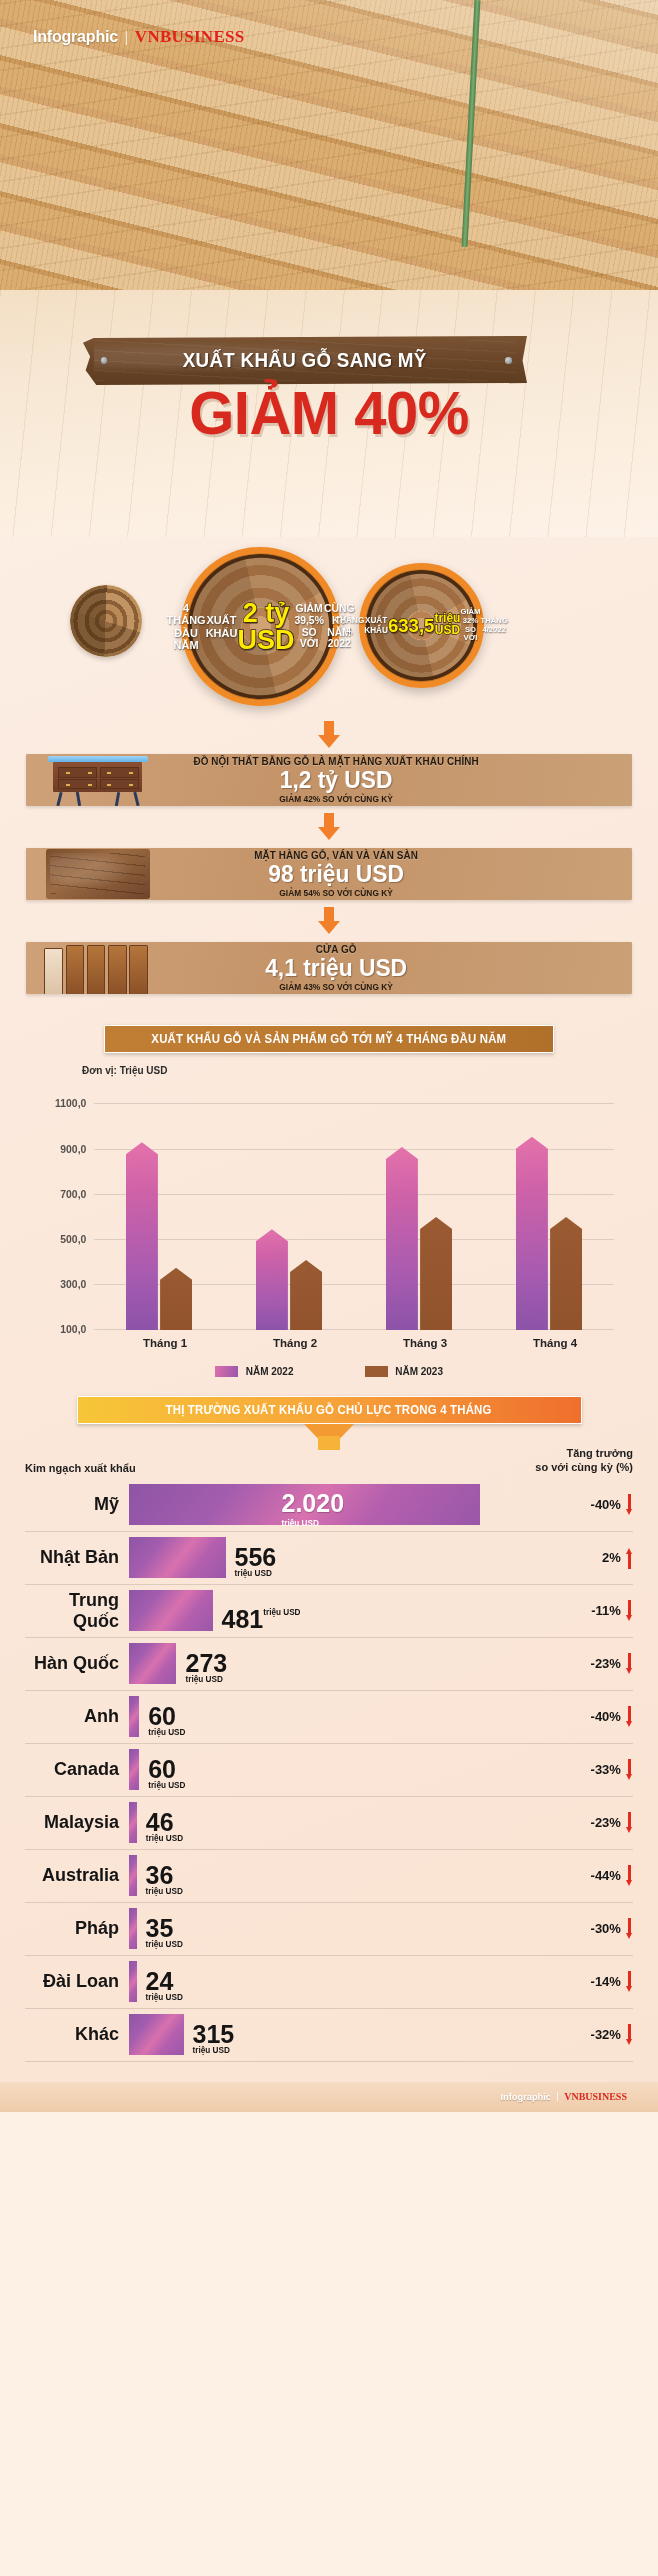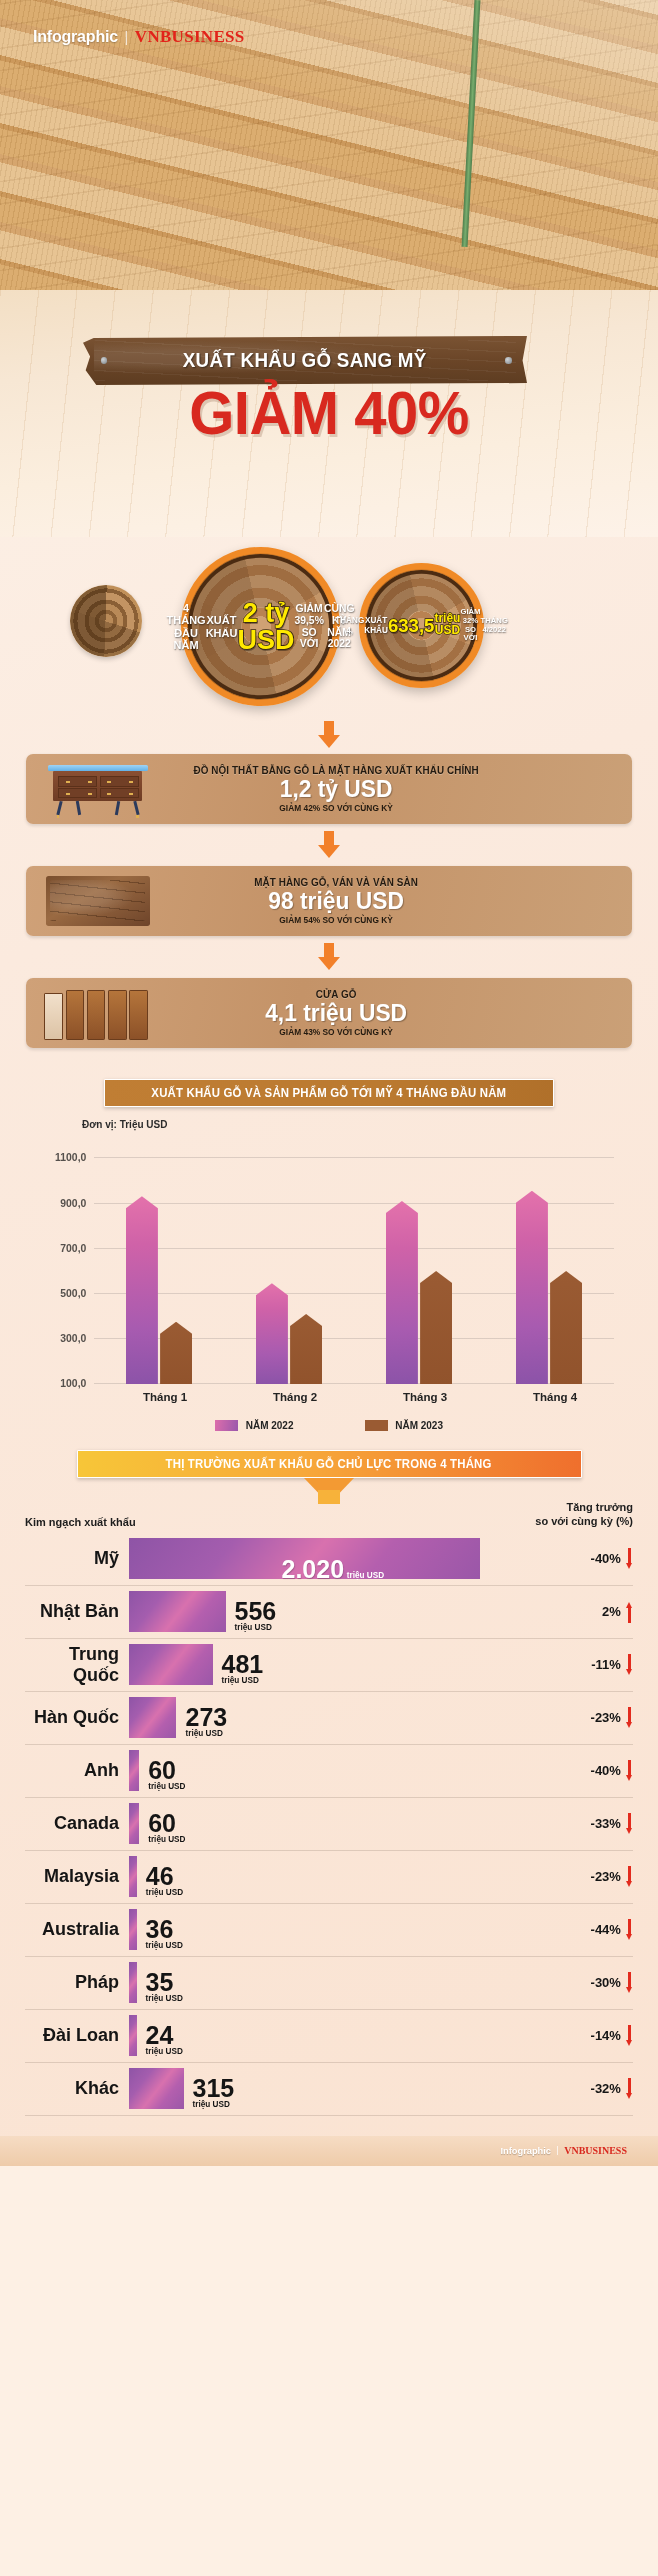--- a/index.html
+++ b/index.html
@@ -149,21 +149,21 @@
   .wc-sub{ position:relative; color:#fff; font-weight:bold; line-height:1.15;
     text-shadow:0.5px 1.1px 1.6px rgba(0,0,0,.55); }
   .wc-a .wc-sub{font-size:10.4px}
   .wc-b .wc-sub{font-size:7.7px}
 
   
   .prodwrap{ padding:3.3px 26px 16.5px; }
   .arrowstem{ width:10px;height:14.3px;background:#f2802a;margin:0 auto -0.5px; }
 
   .prodrow{
-    display:flex; align-items:center; height:70px; border-radius:7px;
+    display:flex; align-items:center; height:52px; border-radius:1px;
     background:linear-gradient(100deg,#cfa178 0%, #c49368 45%, #caa077 100%);
     box-shadow:0 1.1px 3.3px rgba(0,0,0,.12);
     padding-left:8.8px; position:relative; overflow:hidden;
   }
   .prodrow .pic{ width:126px; height:57px; flex:0 0 126px; display:flex; align-items:center; justify-content:center;}
   .prodrow .ptxt{ flex:1; text-align:center; padding-right:121px; }
   .pt-lead{ font-size:10.4px; font-weight:bold; color:#231a10; letter-spacing:0.1px;
     text-shadow:0 0.5px 0 rgba(255,255,255,.25); transform:scaleX(.95); }
   .pt-val{ font-size:24px; font-weight:bold; color:#fff; line-height:1.12;
     text-shadow:1.1px 1.1px 1.1px rgba(0,0,0,.28); transform:scaleX(.95); }
@@ -234,21 +234,21 @@
   .mkthead{ display:flex; justify-content:space-between; align-items:flex-end; margin:-3.3px 0 4.4px; }
   .mkthead .l{ font-size:11px; font-weight:bold; color:#1d1d1d; }
   .mkthead .r{ font-size:11px; font-weight:bold; color:#1d1d1d; text-align:right; line-height:1.25;}
   .mrow{ display:flex; align-items:center; height:53px; border-bottom:1.1px solid rgba(170,150,135,.35); }
   .mname{ width:104px; flex:0 0 104px; text-align:right; padding-right:10px;
     font-size:18px; font-weight:bold; color:#151515; }
   .mbarcell{ flex:1; position:relative; height:100%; display:flex; align-items:center; }
   .mbar{ height:41px; position:relative;
     background:linear-gradient(128deg,#8e54a6 0%,#a45dae 28%,#d871ae 52%,#b45fae 70%,#9a57a8 100%); }
   .mval{ position:absolute; left:0; bottom:3.3px; display:flex; align-items:baseline; gap:2.7px;
-    white-space:nowrap; padding-left:5.5px; }
+    white-space:nowrap; padding-left:5.5px;flex-direction:column; }
   .mval .num{ font-size:25px; font-weight:bold; color:#151515; line-height:.95; }
   .mval .un{ font-size:8.2px; font-weight:bold; color:#151515; }
   .mval.inside{ color:#fff; }
   .mval.inside .num{ color:#fff; text-shadow:0.5px 0.5px 1.1px rgba(0,0,0,.25); }
   .mval.inside .un{ color:#fff; }
   .mgrowth{ width:88px; flex:0 0 88px; display:flex; align-items:center; justify-content:flex-end; gap:5.5px;
     font-size:13px; font-weight:bold; color:#151515; }
   .trend{ width:6.6px; height:22px; position:relative; }
   .trend i{ position:absolute; left:1.6px; width:3.3px; background:#e22b1e; }
   .trend.down i{ top:0; height:15.4px; }
@@ -506,21 +506,21 @@
             <span>2%</span>
             <span class="trend up">
               <i></i>
             </span>
           </div>
         </div>
         <div class="mrow">
           <div class="mname">Trung Quốc</div>
           <div class="mbarcell">
             <div class="mbar" style="width: 84px;"></div>
-            <div class="mval" style="left: 87px; flex-direction: column; align-items: flex-start; gap: 0px; bottom: 5.5px;">
+            <div class="mval" style="left: 87px; flex-direction: row; align-items: flex-start; gap: 0px; bottom: 5.5px;">
               <span class="num">481</span>
               <span class="un">triệu USD</span>
             </div>
           </div>
           <div class="mgrowth">
             <span>-11%</span>
             <span class="trend down">
               <i></i>
             </span>
           </div>

